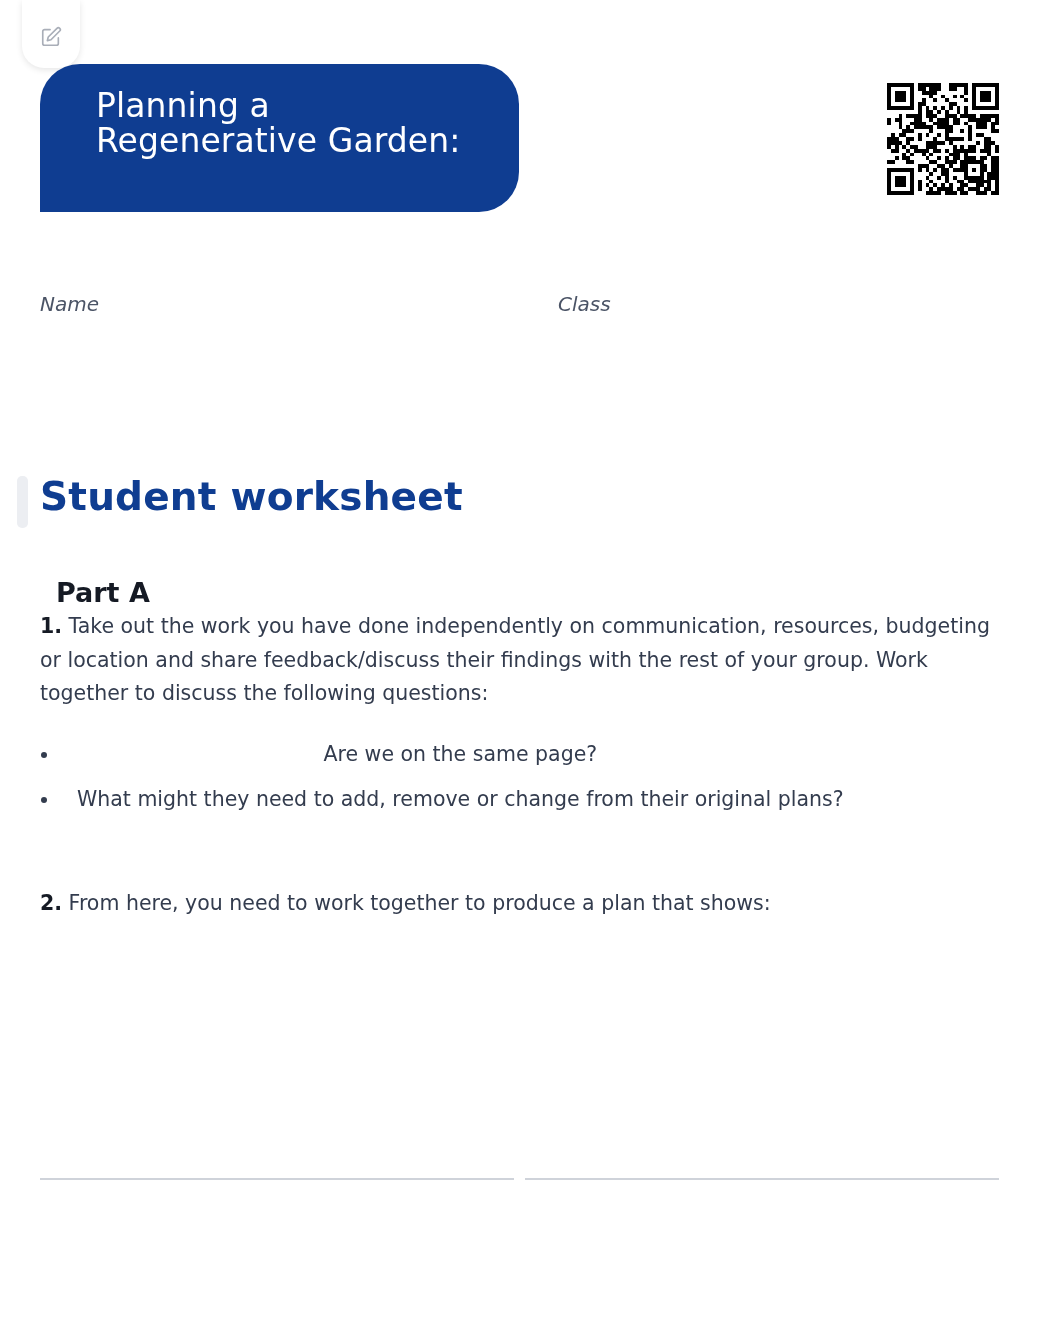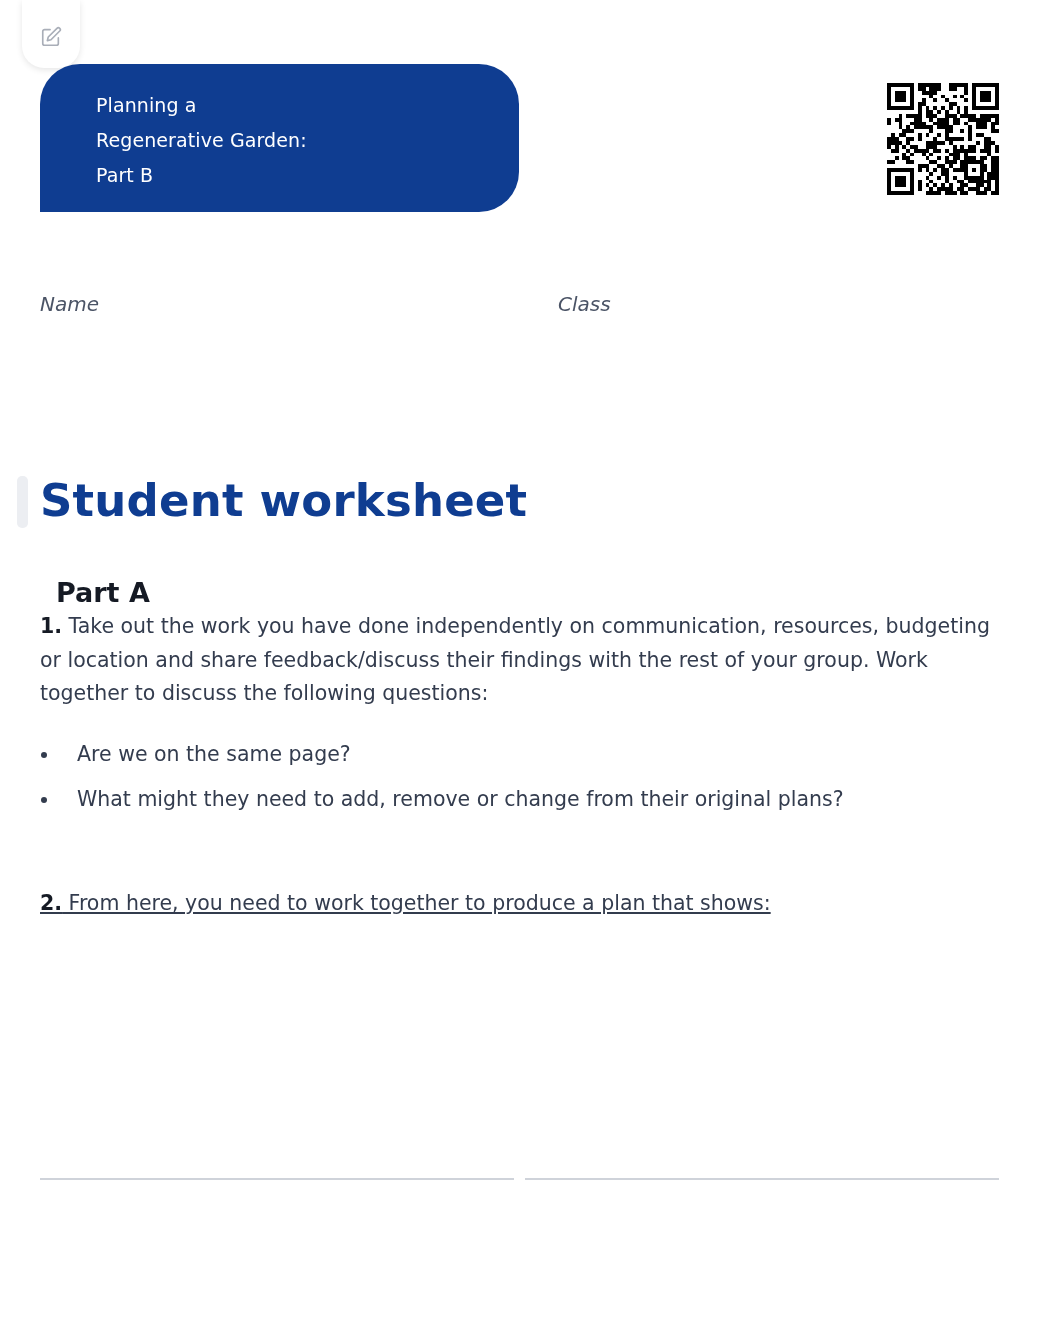--- a/index.html
+++ b/index.html
@@ -40,21 +40,21 @@
     top: 64px;
     width: 479px;
     height: 148px;
     background: #0f3d91;
     border-radius: 40px 40px 40px 0;
     box-sizing: border-box;
     padding: 24px 20px 0 56px;
   }
   .banner-title {
     color: #ffffff;
-    font-size: 19px;
+    font-size: 33px;
     line-height: 35px;
     margin: 0;
     font-weight: normal;
     letter-spacing: 0.1px;
   }
   .banner-title span { display: block; }
 
   .qr {
     position: absolute;
     left: 887px;
@@ -80,21 +80,21 @@
     width: 11px;
     height: 52px;
     background: #eceef2;
     border-radius: 5px;
   }
   .page-title {
     position: absolute;
     left: 40px;
     top: 474px;
     margin: 0;
-    font-size: 45px;
+    font-size: 39px;
     font-weight: bold;
     color: #0f3d91;
     letter-spacing: 0.2px;
   }
   .part-heading {
     position: absolute;
     left: 40px;
     top: 561px;
     margin: 16px;
     font-size: 27px;
@@ -105,31 +105,32 @@
     position: absolute;
     left: 40px;
     width: 965px;
     margin: 0;
     font-size: 20.5px;
     line-height: 33.5px;
     color: #333c4e;
   }
   .para b { color: #151a24; font-weight: bold; }
   .para-1 { top: 610px; }
-  .para-2 { top: 887px; text-decoration: underline; }
+  .para-2 { top: 887px; }
 
   .bullets {
     position: absolute;
     left: 40px;
     top: 738px;
     margin: 0;
     padding: 0;
     list-style: none;
     font-size: 20.5px;
     color: #333c4e;
+    text-align: center;
   }
   .bullets li {
     position: relative;
     height: 44.5px;
     line-height: 33px;
     padding-left: 37px;
   }
   .bullets li .dot {
     position: absolute;
     left: 1px;
@@ -156,21 +157,20 @@
   <svg viewBox="0 0 24 24" fill="none" stroke="#a9aeb8" stroke-width="1.8" stroke-linecap="round" stroke-linejoin="round">
     <path d="M11 4H5a2 2 0 0 0-2 2v13a2 2 0 0 0 2 2h13a2 2 0 0 0 2-2v-6"></path>
     <path d="M18.5 2.5a2.12 2.12 0 0 1 3 3L12 15l-4 1 1-4 9.5-9.5z"></path>
   </svg>
 </div>
 
 <div class="banner">
   <h1 class="banner-title">
     <span>Planning a</span>
     <span>Regenerative Garden:</span>
-    <span>Part B</span>
   </h1>
 </div>
 
 <svg class="qr" id="qr" viewBox="0 0 29 29" shape-rendering="crispEdges">
     <rect x="0" y="0" width="1" height="1" fill="#000"></rect>
     <rect x="1" y="0" width="1" height="1" fill="#000"></rect>
     <rect x="2" y="0" width="1" height="1" fill="#000"></rect>
     <rect x="3" y="0" width="1" height="1" fill="#000"></rect>
     <rect x="4" y="0" width="1" height="1" fill="#000"></rect>
     <rect x="5" y="0" width="1" height="1" fill="#000"></rect>

